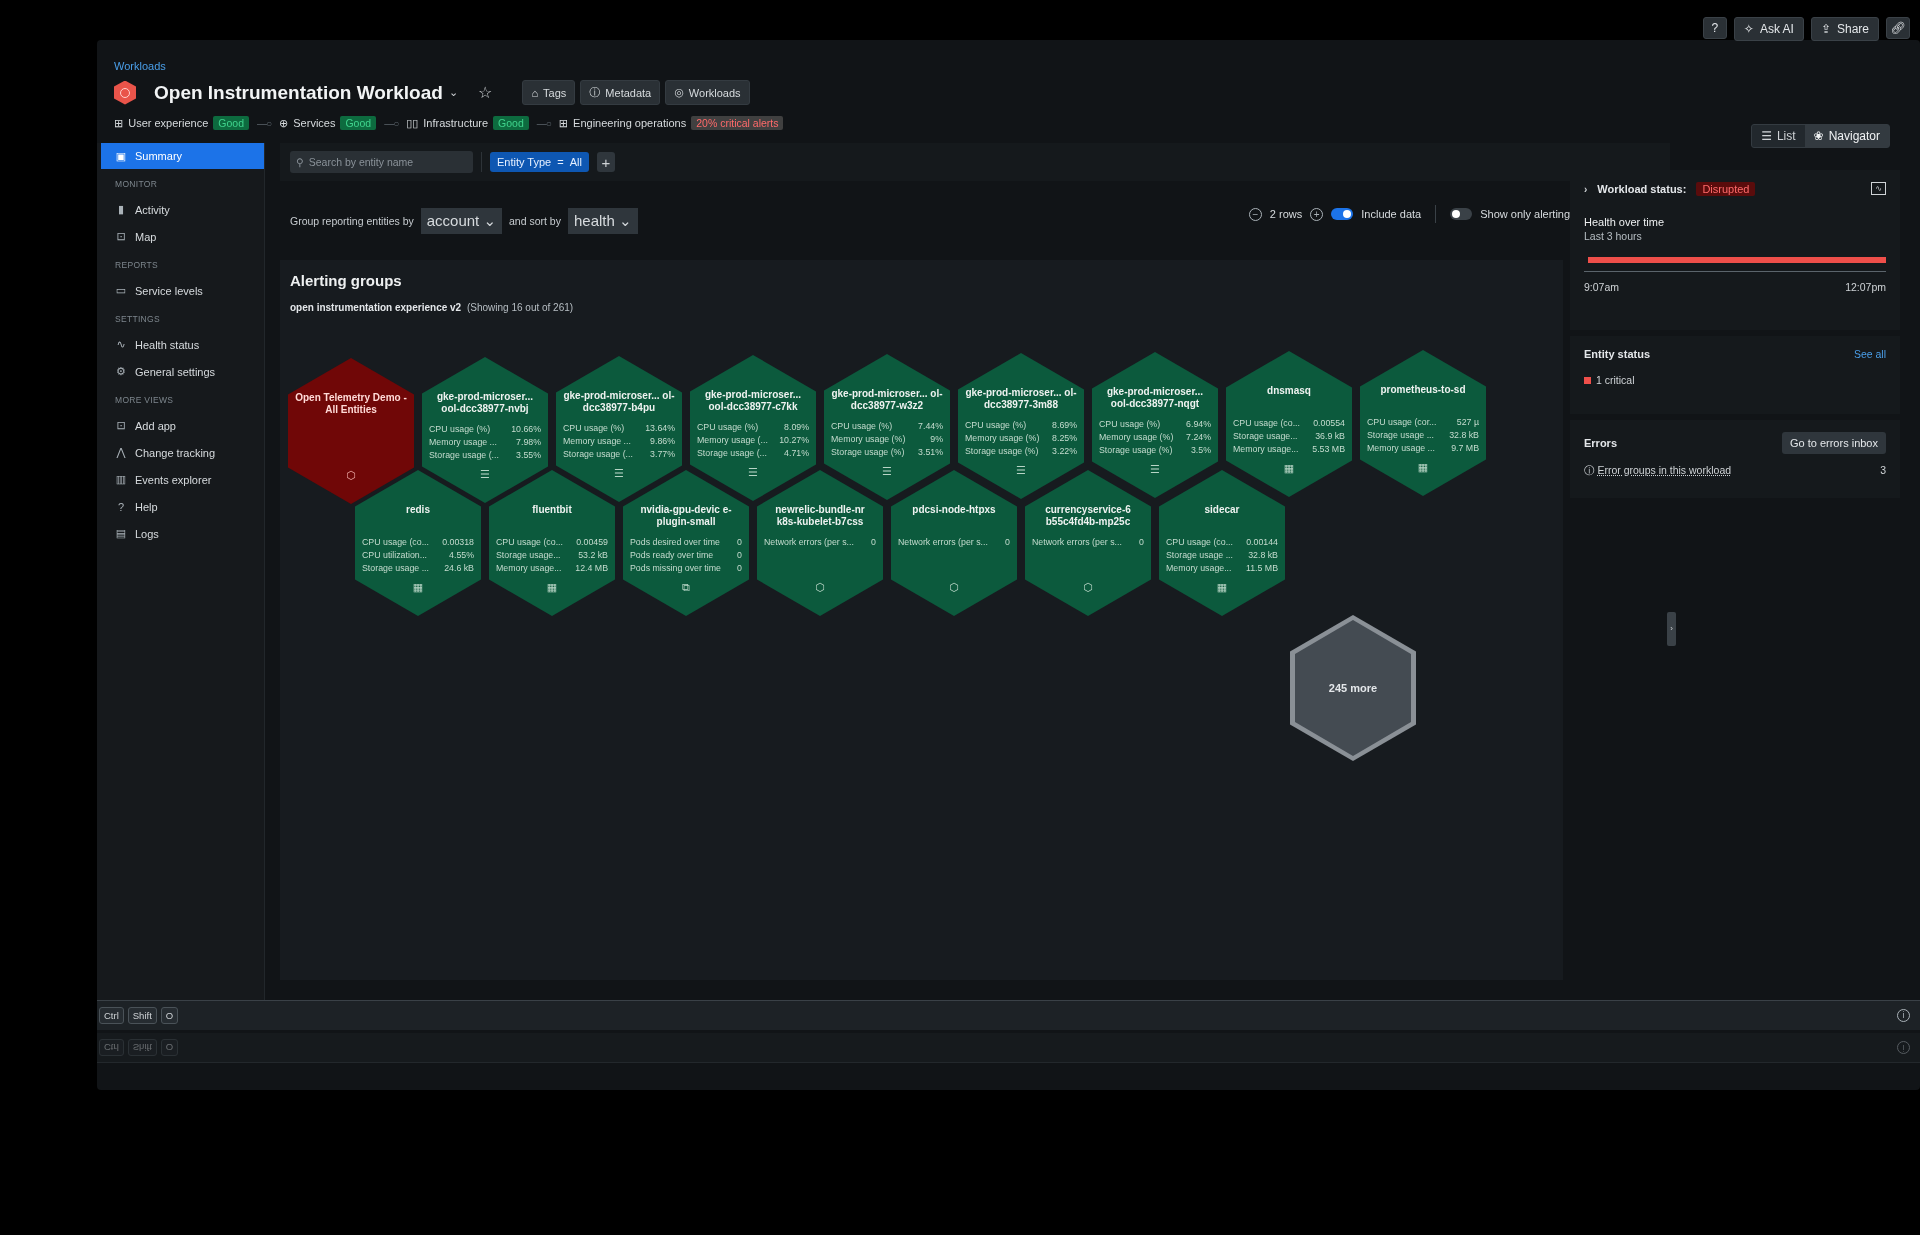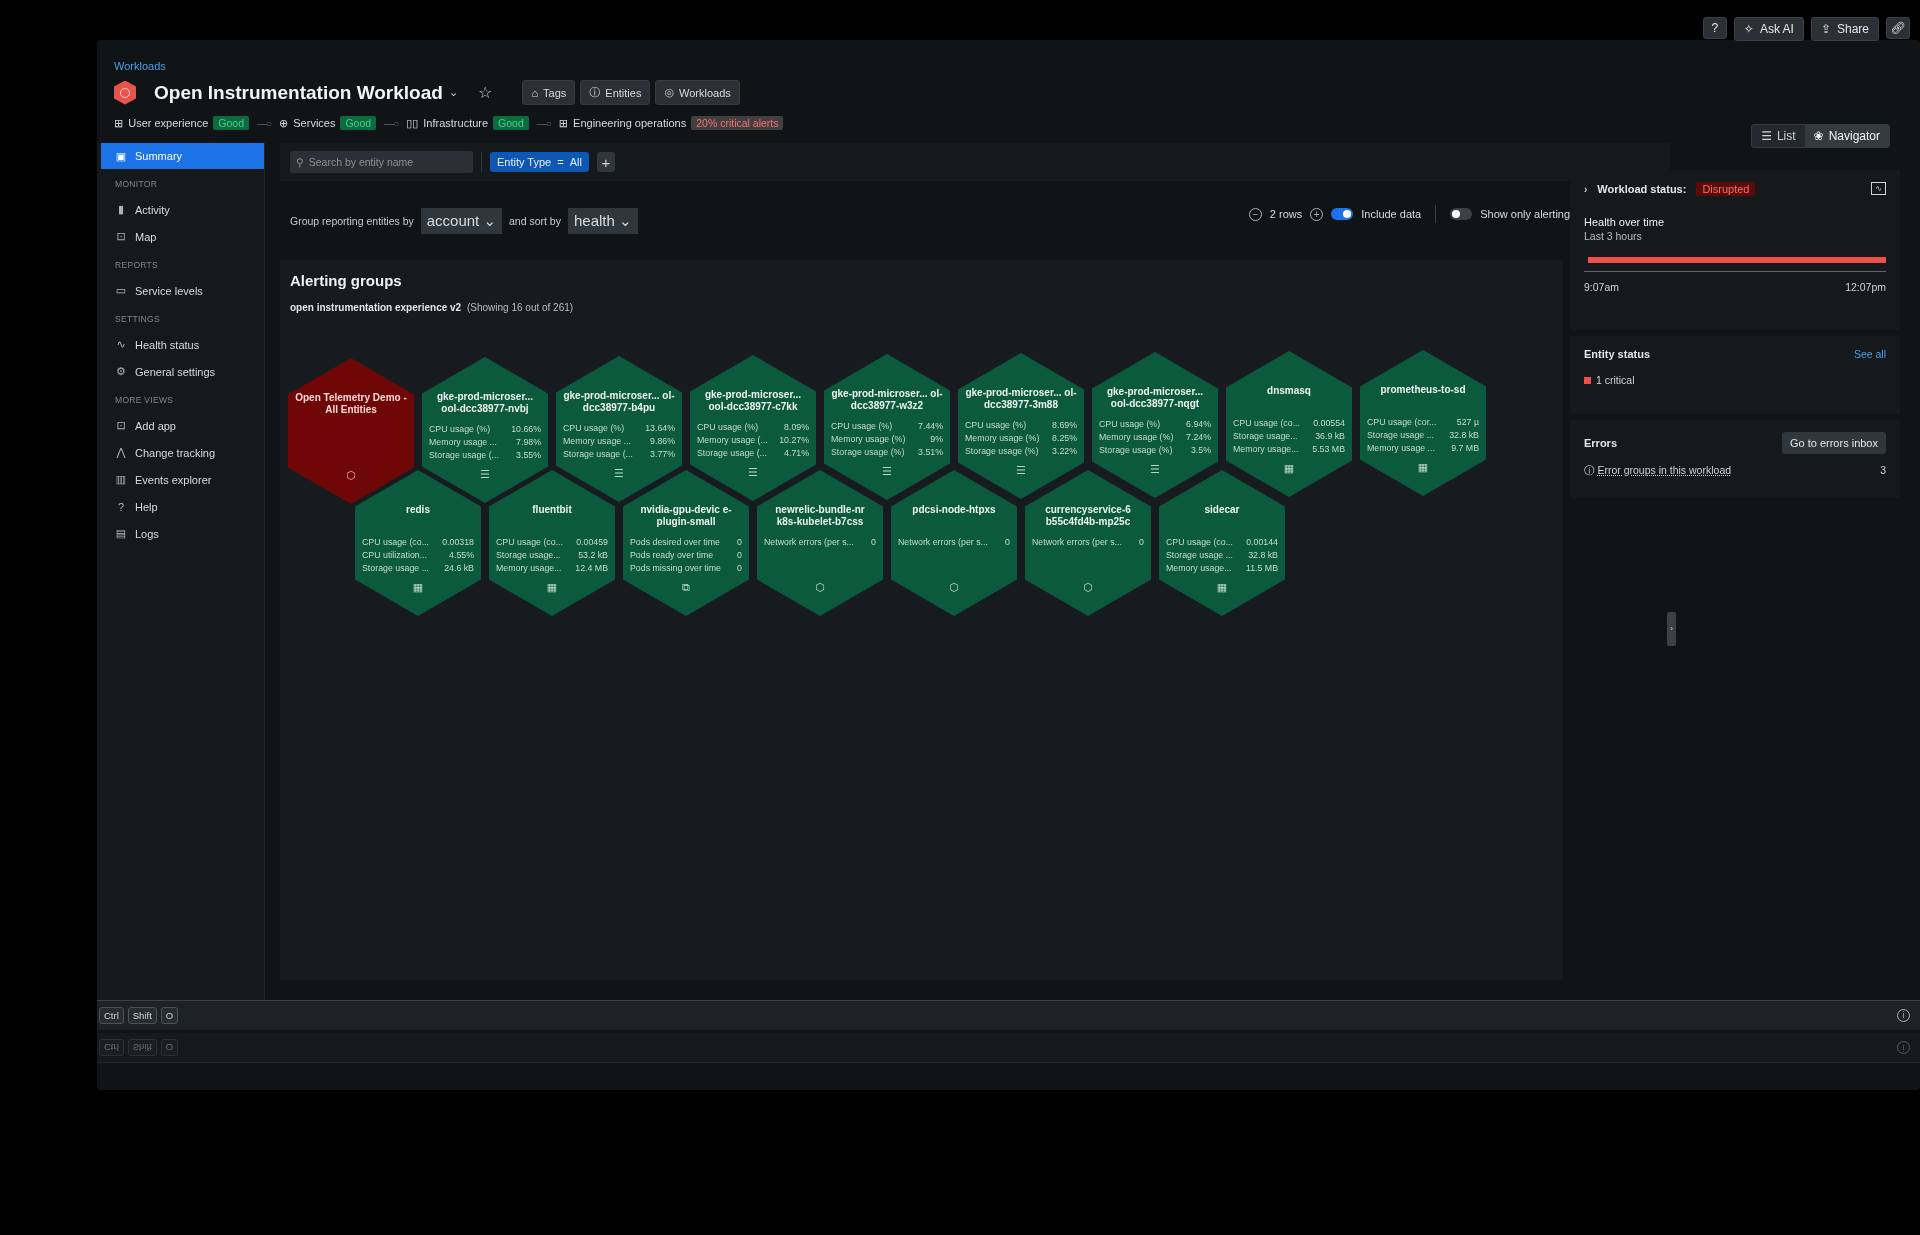--- a/index.html
+++ b/index.html
@@ -127,21 +127,21 @@
     <span class="page-title">Open Instrumentation Workload</span>
     <span class="title-caret">⌄</span>
     <span class="star">☆</span>
     <div class="hdr-btns">
       <div class="hdr-btn">
         <span>⌂</span>
         <span>Tags</span>
       </div>
       <div class="hdr-btn">
         <span>ⓘ</span>
-        <span>Entities</span>
+        <span>Metadata</span>
       </div>
       <div class="hdr-btn">
         <span>◎</span>
         <span>Workloads</span>
       </div>
     </div>
   </div>
 
   <div class="health-row">
     <div class="health-item">
@@ -520,20 +520,23 @@
               <span>32.8 kB</span>
             </div>
             <div class="metric">
               <span>Memory usage...</span>
               <span>11.5 MB</span>
             </div>
           </div>
           <div class="hex-icon">▦</div>
         </div>
       </div>
+    <div class="hex more" style="left:1010px;top:355px;">
+      <div class="inner">245 more</div>
+    </div>
   </div>
 
   <div class="collapse-handle">›</div>
 
   <div class="rpanel">
     <div class="rcard" style="height:160px">
       <div class="ws-row">
         <span class="chev">›</span>
         <span>Workload status:</span>
         <span class="disrupted">Disrupted</span>

